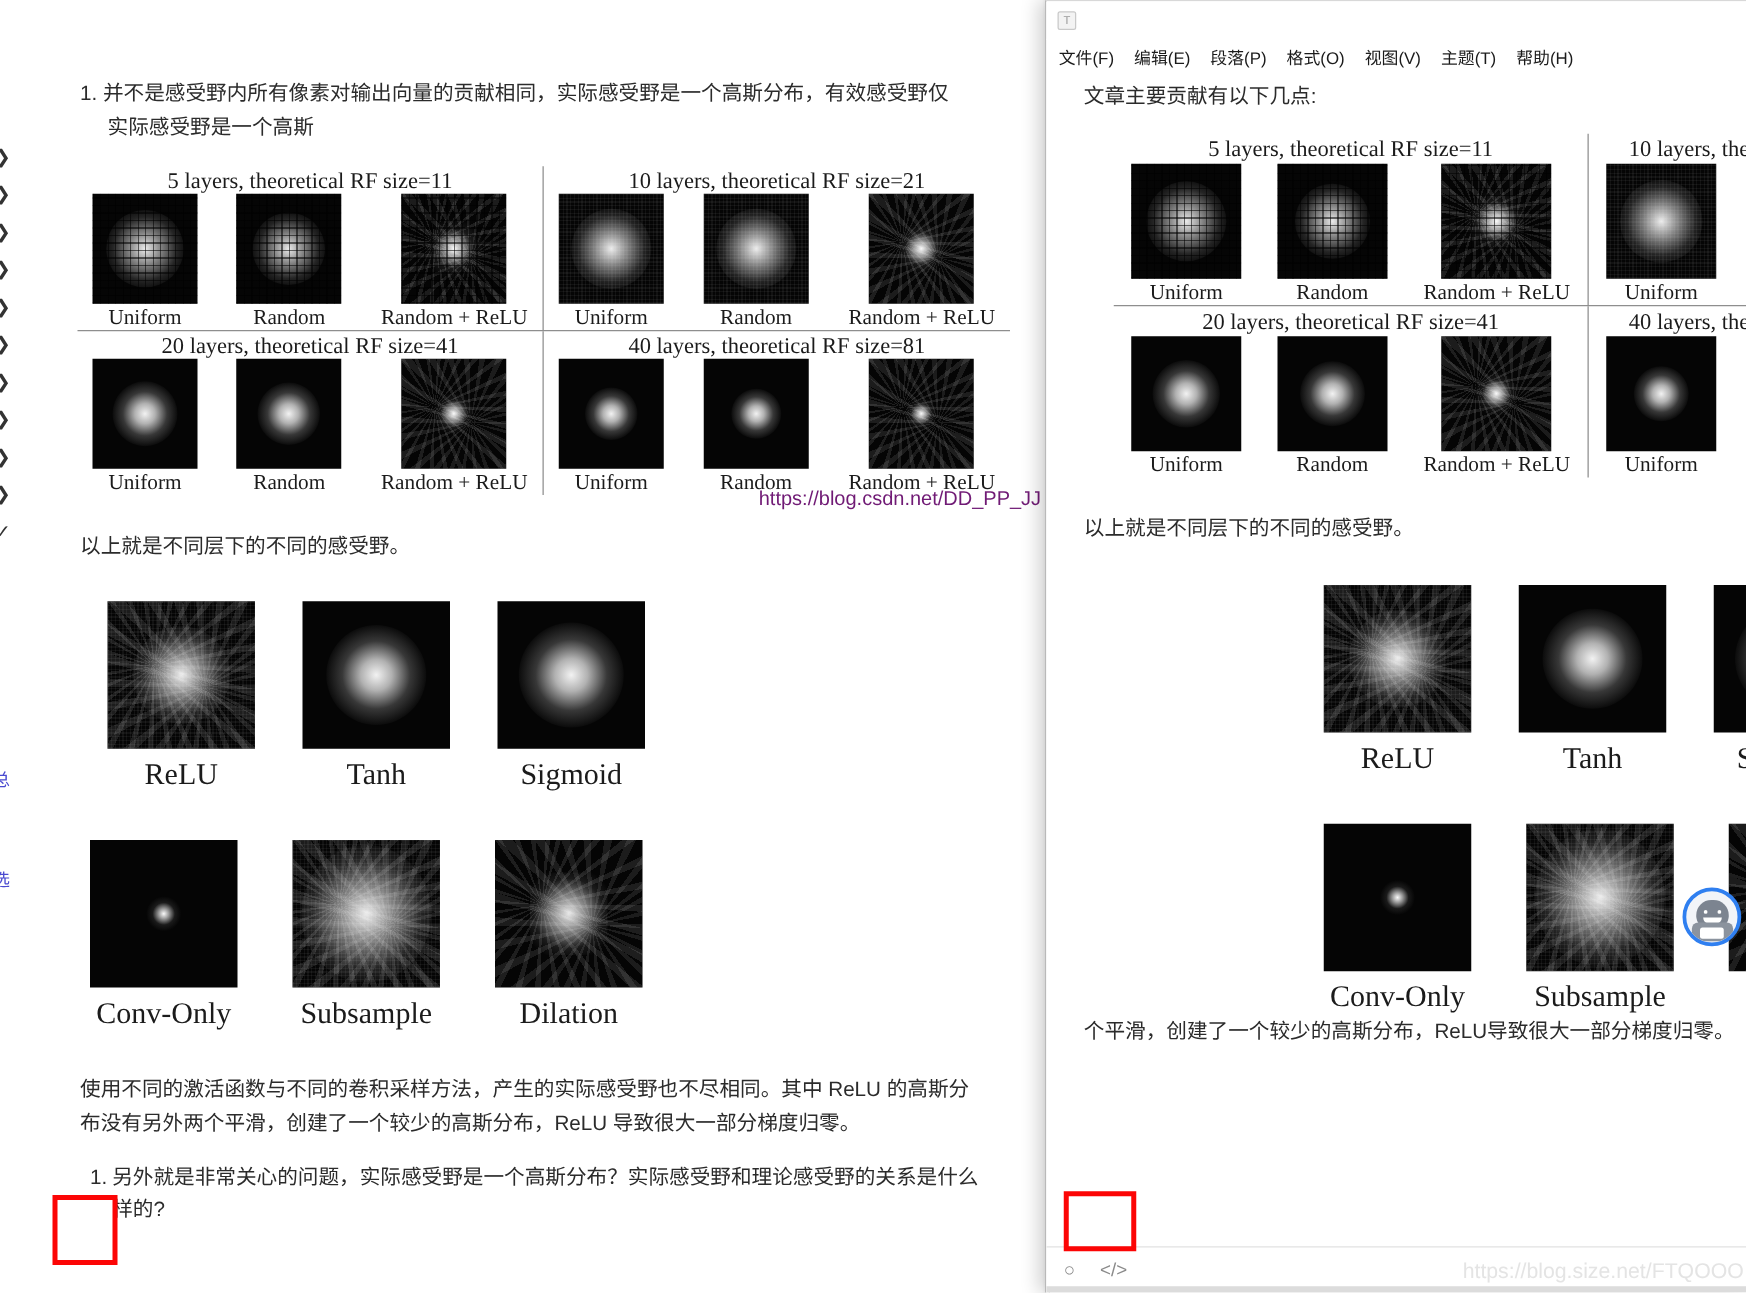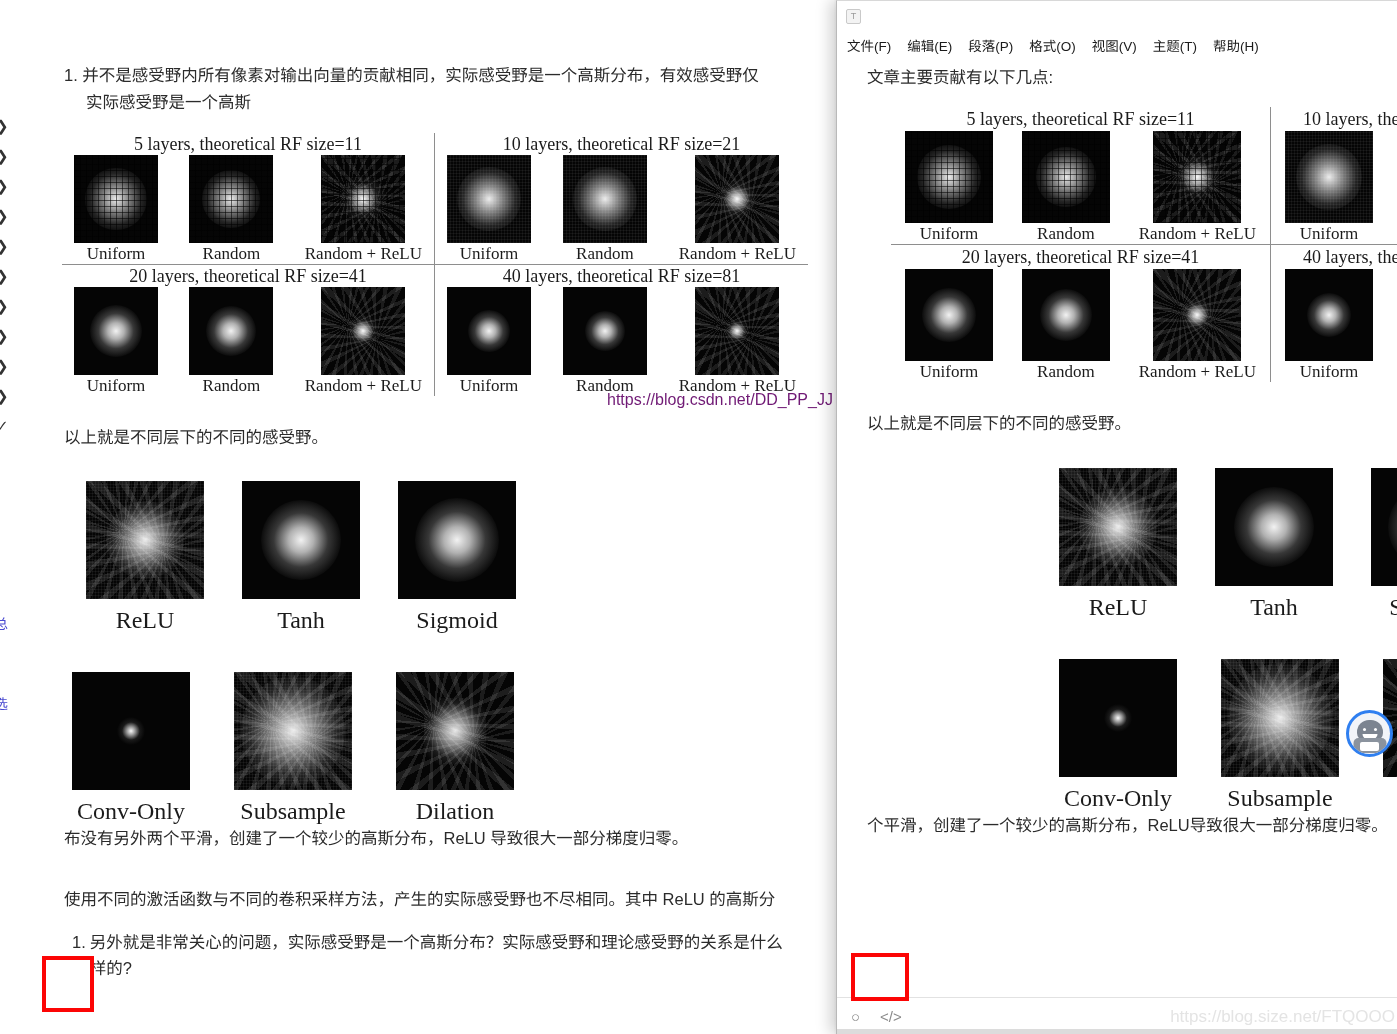--- a/index.html
+++ b/index.html
@@ -469,22 +469,22 @@
       </div>
       <div class="act-cell">
         <div class="act-img" style="width:118px;height:118px;">
           <div class="blob sq" style="width:62px;height:66px;"></div>
             <div class="speckle"></div>
         </div>
         <div class="act-label" style="font-size:24px;margin-top:8px;">Dilation</div>
       </div>
     </div>
 
+    <div class="doc-p" style="margin:34px 0 0 18px;">使用不同的激活函数与不同的卷积采样方法，产生的实际感受野也不尽相同。其中 ReLU 的高斯分</div>
     <div class="doc-p" style="margin:0 0 0 18px;">布没有另外两个平滑，创建了一个较少的高斯分布，ReLU 导致很大一部分梯度归零。</div>
-    <div class="doc-p" style="margin:34px 0 0 18px;">使用不同的激活函数与不同的卷积采样方法，产生的实际感受野也不尽相同。其中 ReLU 的高斯分</div>
 
     <div class="doc-li-wrap" style="margin:16px 0 0 26px;">
       <div class="doc-li-num">1.</div>
       <div>
         <div class="doc-li-text">另外就是非常关心的问题，实际感受野是一个高斯分布？实际感受野和理论感受野的关系是什么</div>
         <div class="doc-li-text">样的?</div>
       </div>
     </div>
   </div>
 

